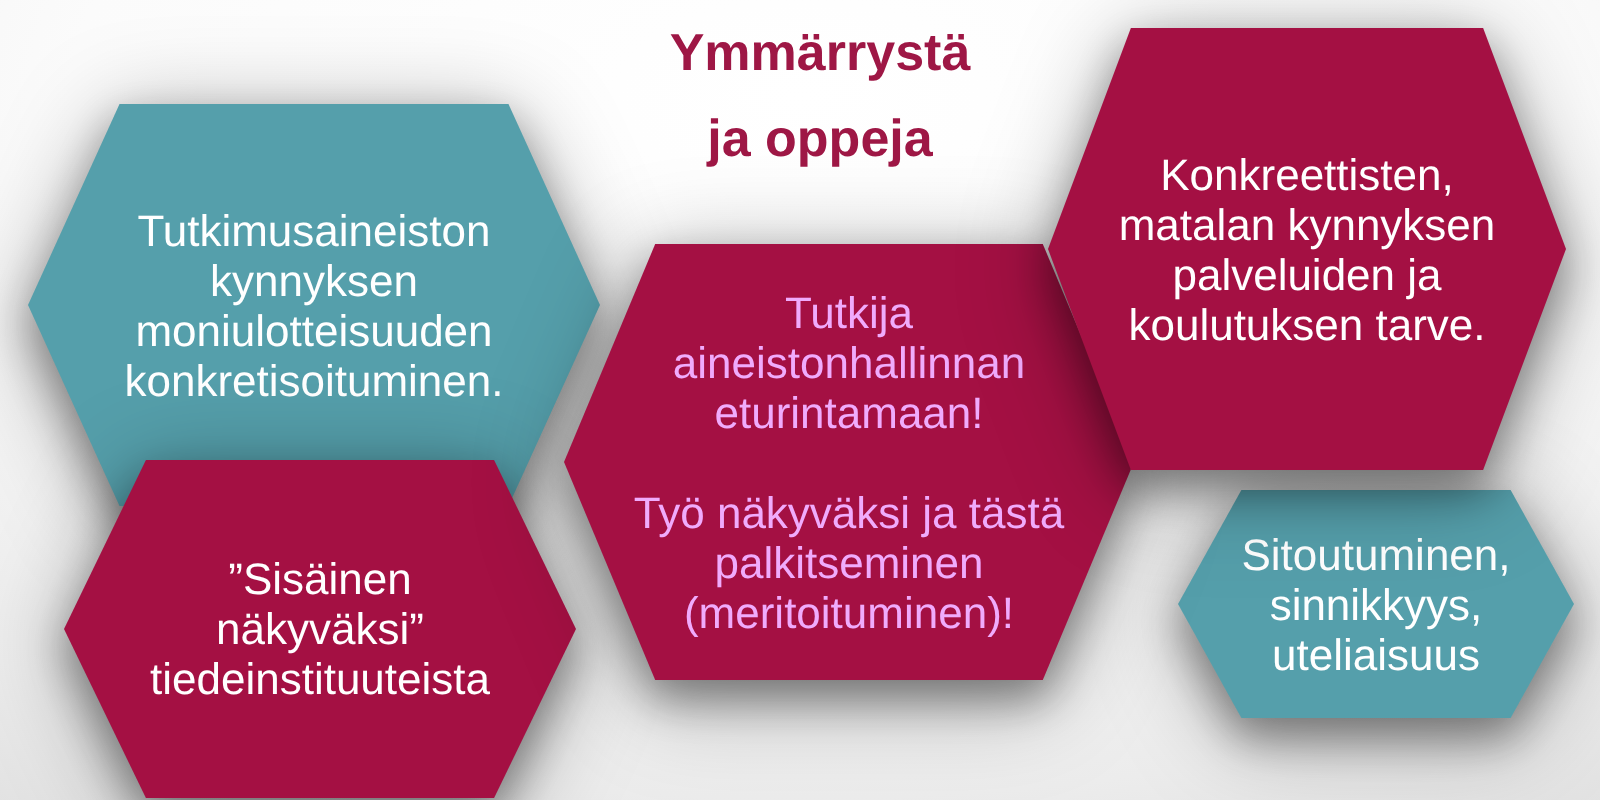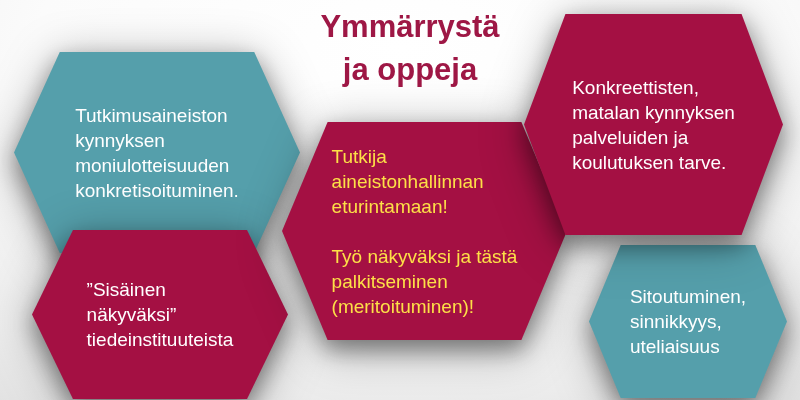--- a/index.html
+++ b/index.html
@@ -8,44 +8,44 @@
     font-family: "Liberation Sans", "DejaVu Sans", sans-serif;
   }
   .stage {
     position: relative; width: 800px; height: 400px;
     background: radial-gradient(130% 135% at 50% 12%,
       #ffffff 0%, #fbfbfb 35%, #ececec 65%, #d7d7d7 88%, #c9c9c9 100%);
   }
   .title {
     position: absolute; left: 295px; top: 5px; width: 230px;
     text-align: center; font-weight: 700;
-    font-size: 31px; line-height: 43px;
+    font-size: 26px; line-height: 43px;
     white-space: pre-line; z-index: 5;
   }
   .hex-wrap {
     position: absolute;
     filter: drop-shadow(0 10px 11px rgba(0,0,0,0.38))
             drop-shadow(0 5px 22px rgba(0,0,0,0.30));
   }
   .hex {
     width: 100%; height: 100%;
     clip-path: polygon(16% 0%, 84% 0%, 100% 50%, 84% 100%, 16% 100%, 0% 50%);
     display: flex; align-items: center; justify-content: center;
   }
   .hex-text {
-    font-size: 19px; line-height: 25px; 
+    font-size: 22px; line-height: 25px; text-align: center;
     white-space: pre-line; padding: 0 30px;
   }
   .z-teal { z-index: 1; }
   .z-red  { z-index: 2; }
   .hex1 { left: 14px;  top: 52px;  width: 286px; height: 201px; }
   .hex2 { left: 32px;  top: 230px; width: 256px; height: 169px; }
   .hex3 { left: 282px; top: 122px; width: 285px; height: 218px; }
   .hex4 { left: 524px; top: 14px;  width: 259px; height: 221px; }
-  .hex5 { left: 589px; top: 245px; width: 198px; height: 153px; }
+  .hex5 { left: 589px; top: 245px; width: 198px; height: 114px; }
 </style>
 </head>
 <body>
 
 <div class="stage">
 
   <div class="title" style="color: rgb(158, 23, 69);">Ymmärrystä
 ja oppeja</div>
 
   <div class="hex-wrap hex1 z-teal">
@@ -60,21 +60,21 @@
   <div class="hex-wrap hex2 z-red">
     <div class="hex" style="background: rgb(164, 16, 67);">
       <div class="hex-text" style="color: rgb(255, 255, 255);">”Sisäinen
 näkyväksi”
 tiedeinstituuteista</div>
     </div>
   </div>
 
   <div class="hex-wrap hex3 z-red">
     <div class="hex" style="background: rgb(164, 16, 67);">
-      <div class="hex-text" style="color: #fde047;">Tutkija
+      <div class="hex-text" style="color: #f0abfc;">Tutkija
 aineistonhallinnan
 eturintamaan!
 
 Työ näkyväksi ja tästä
 palkitseminen
 (meritoituminen)!</div>
     </div>
   </div>
 
   <div class="hex-wrap hex4 z-red">

